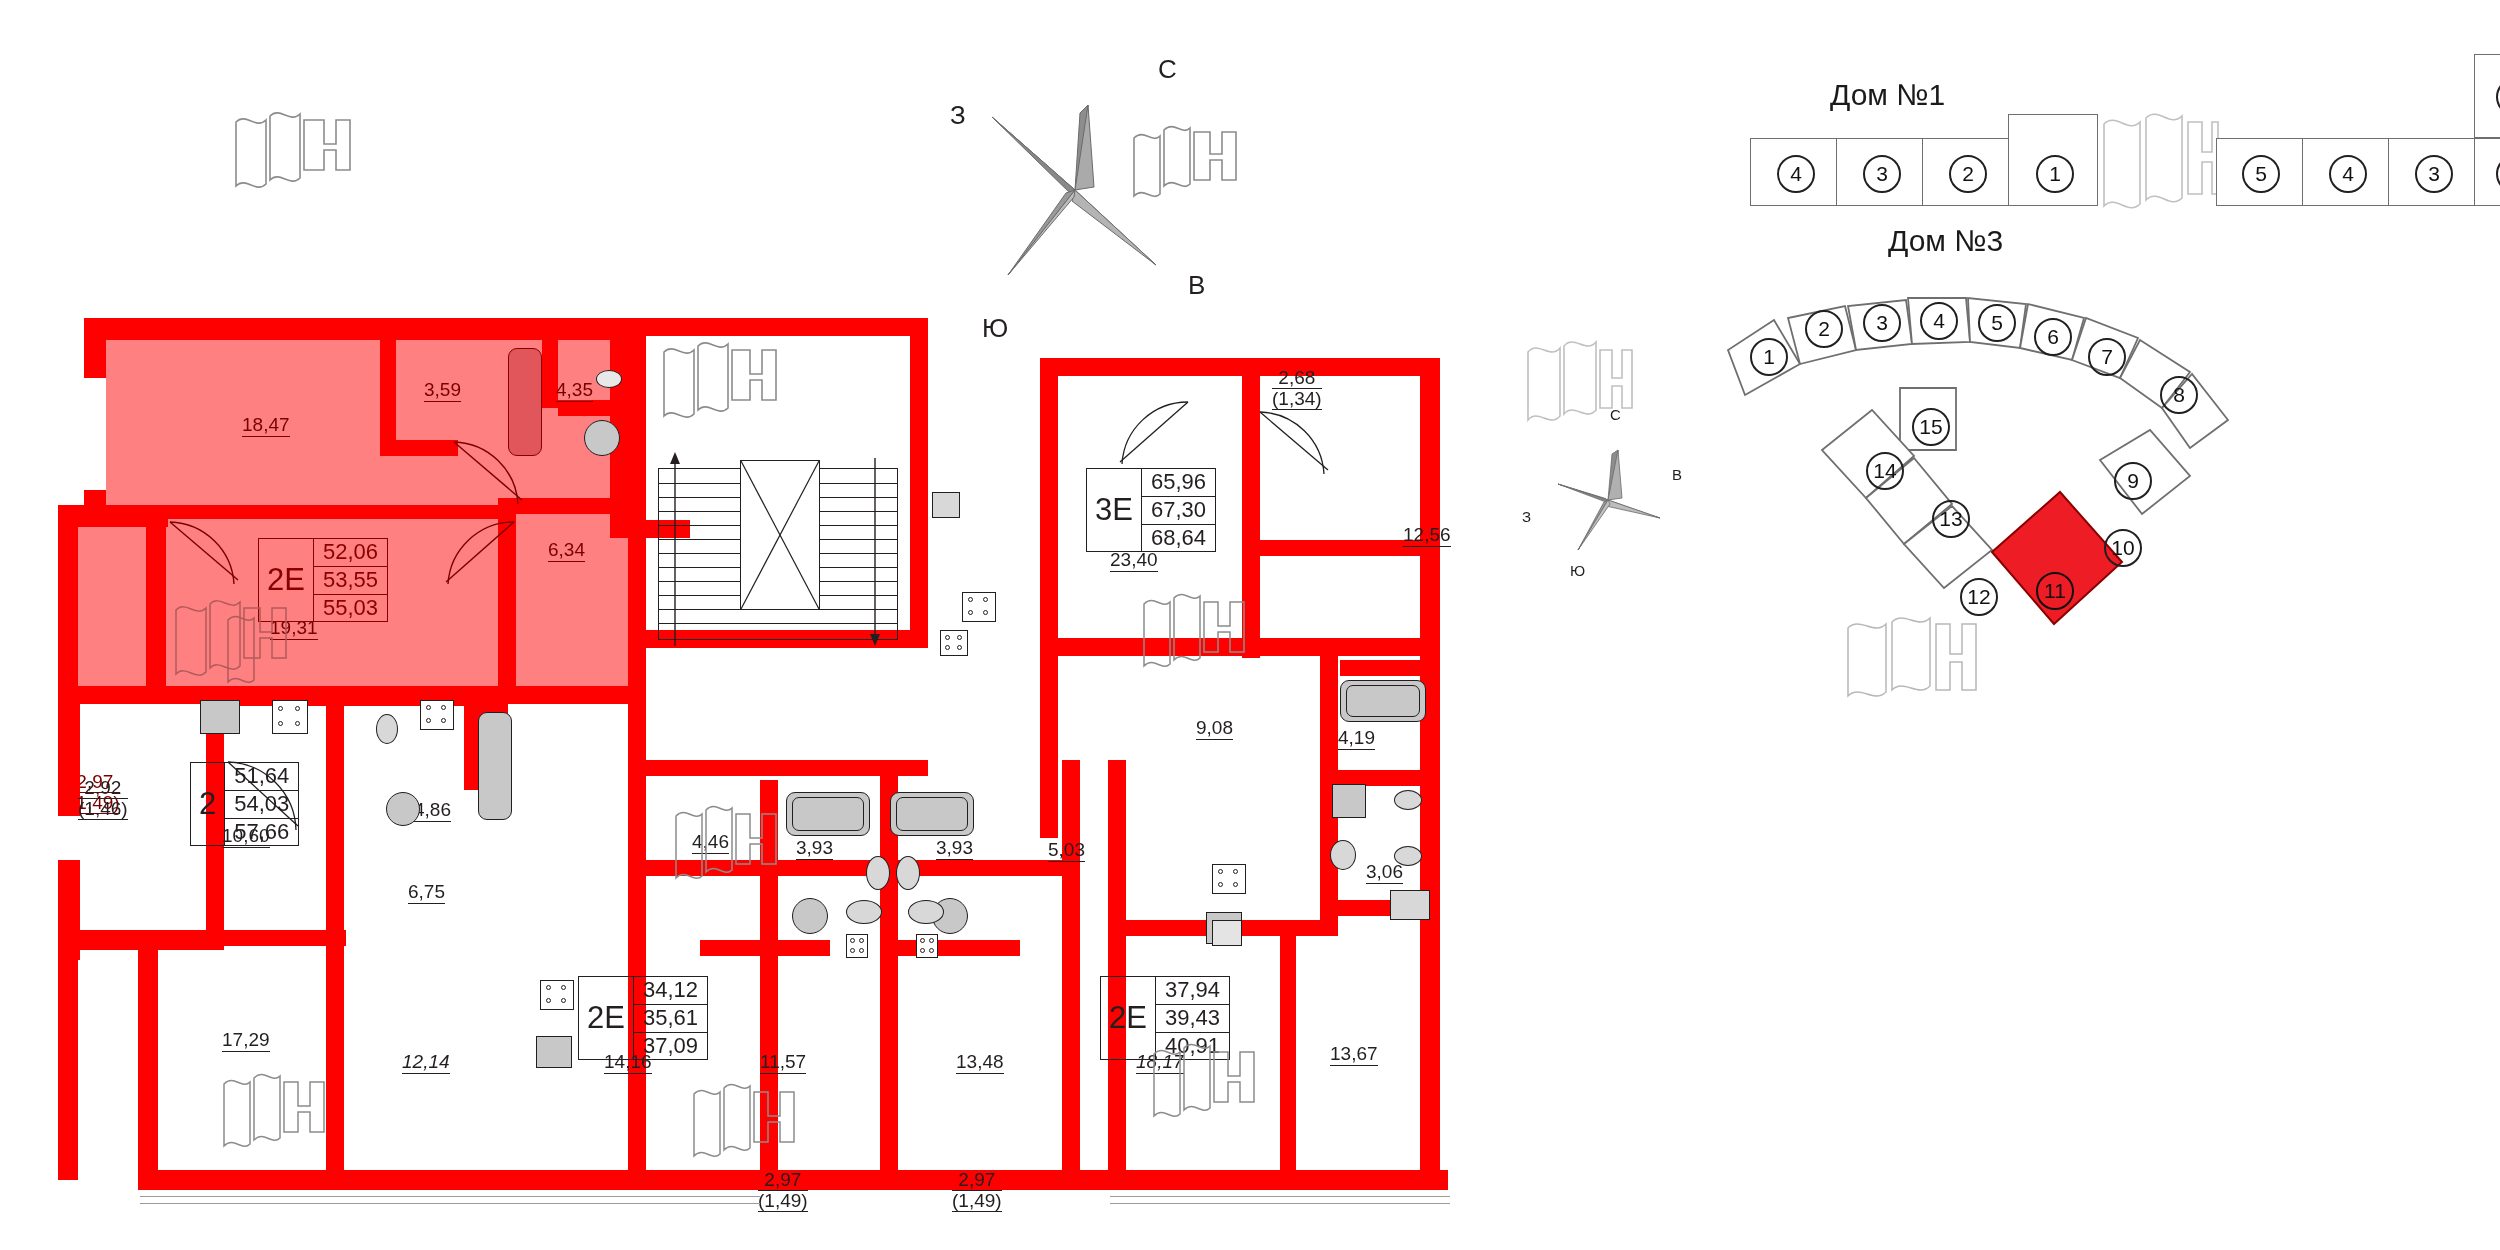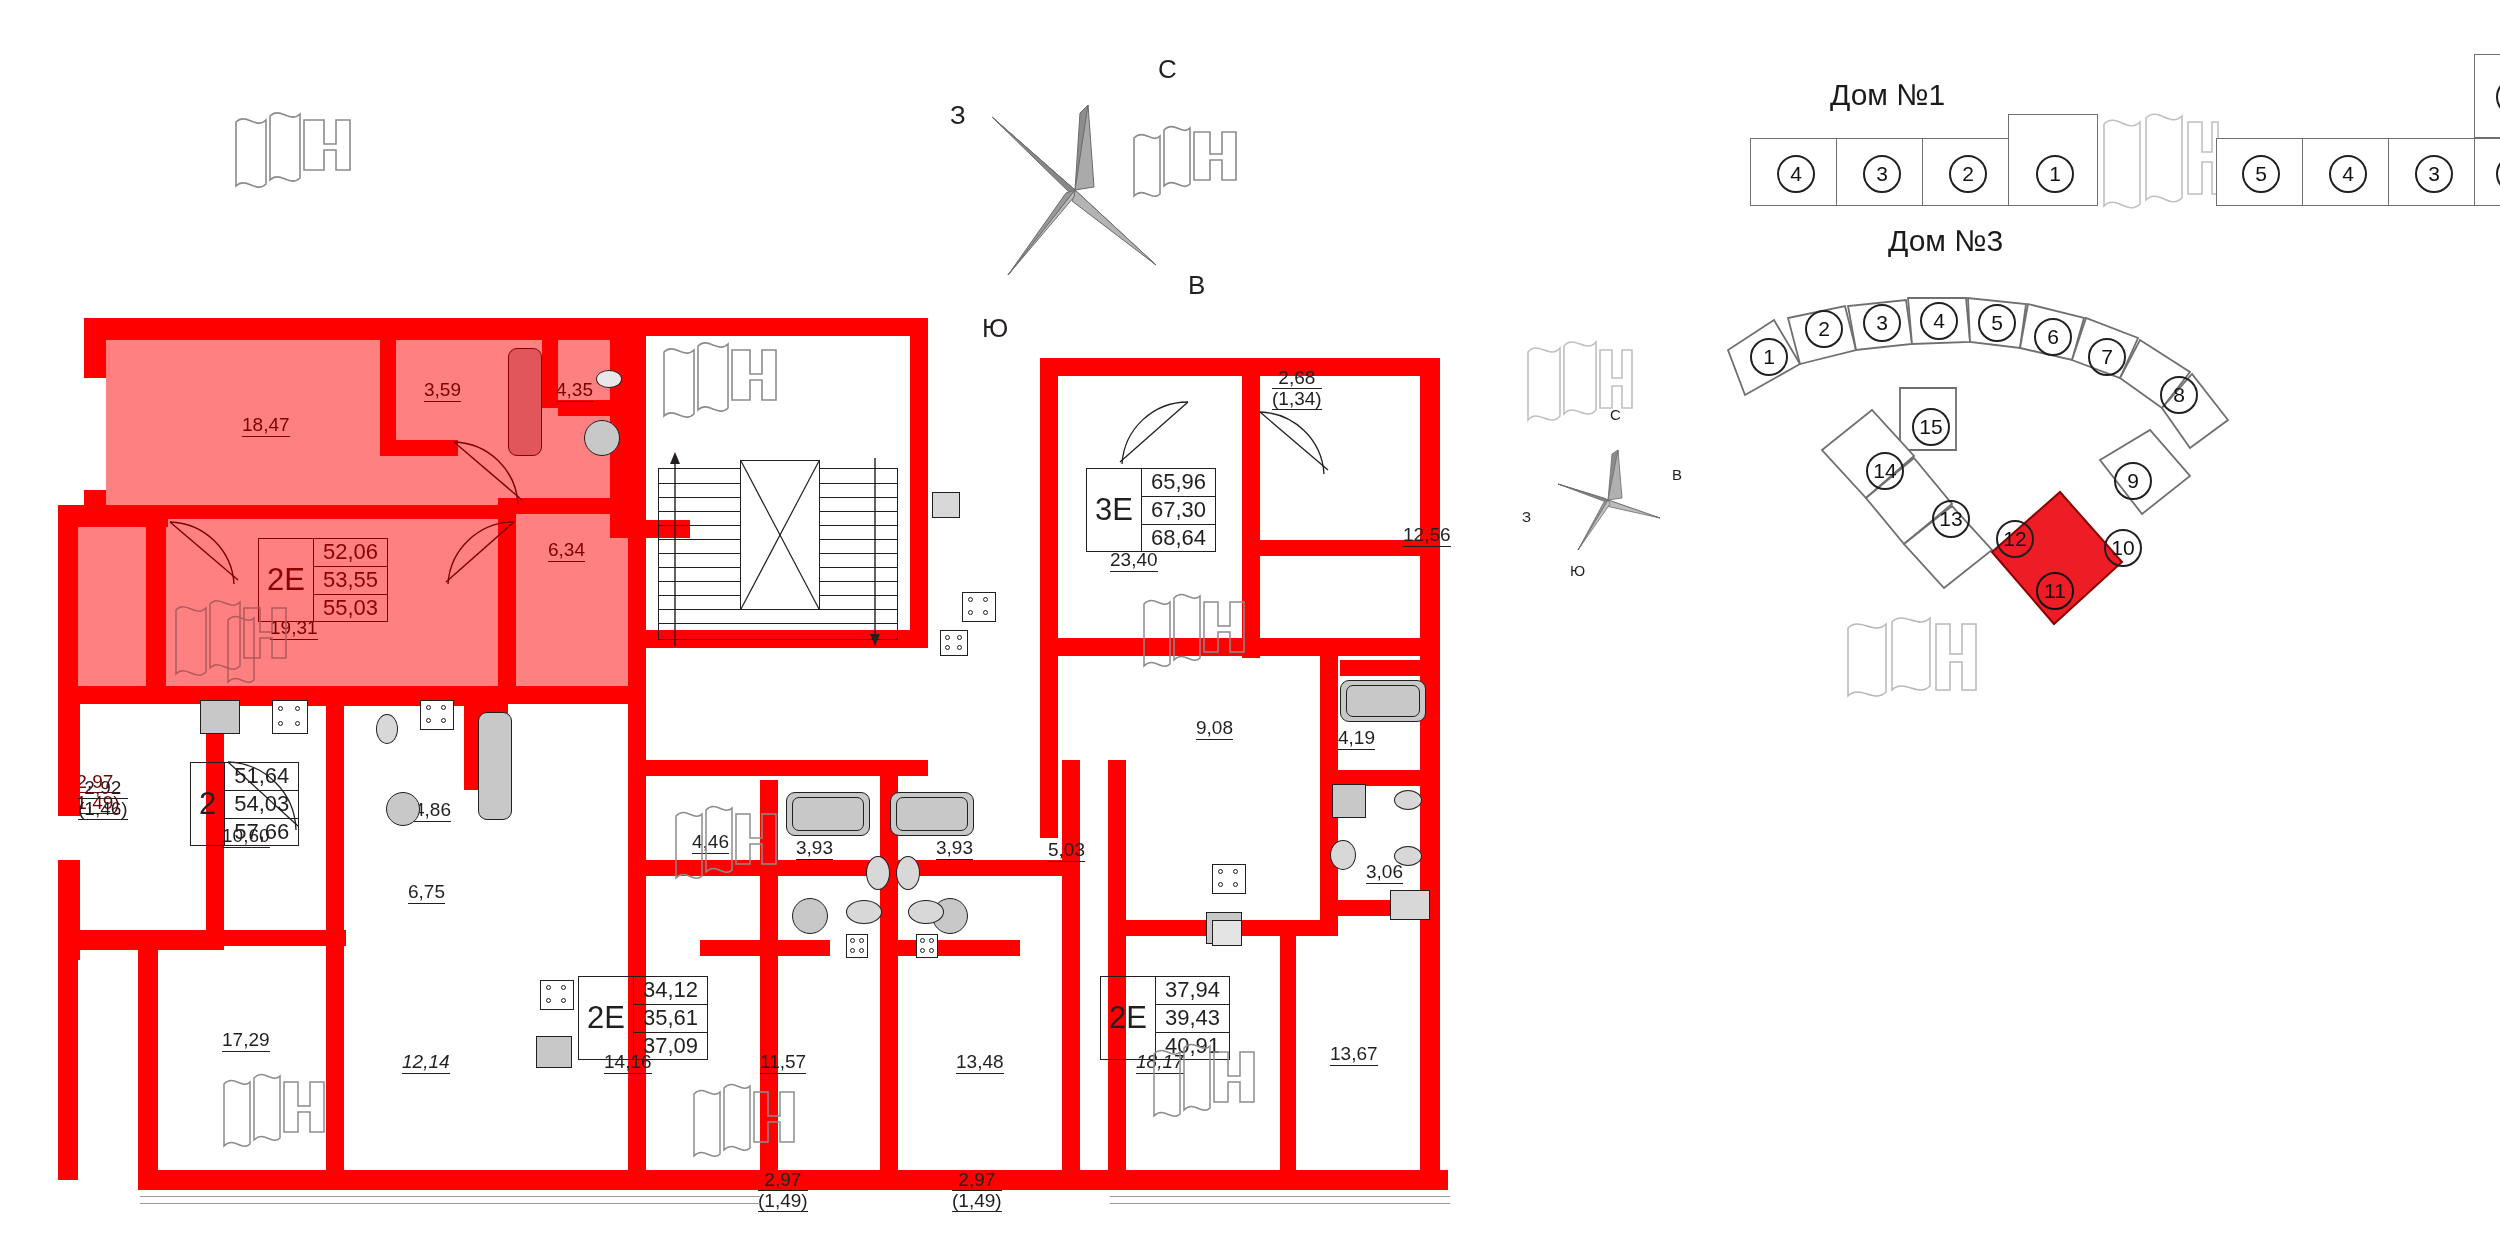--- a/index.html
+++ b/index.html
@@ -532,21 +532,21 @@
     <div class="secnum" style="left:305px;top:310px;">2</div>
     <div class="secnum" style="left:363px;top:304px;">3</div>
     <div class="secnum" style="left:420px;top:302px;">4</div>
     <div class="secnum" style="left:478px;top:304px;">5</div>
     <div class="secnum" style="left:534px;top:318px;">6</div>
     <div class="secnum" style="left:588px;top:338px;">7</div>
     <div class="secnum" style="left:660px;top:376px;">8</div>
     <div class="secnum" style="left:614px;top:462px;">9</div>
     <div class="secnum" style="left:604px;top:529px;">10</div>
     <div class="secnum on-red" style="left:536px;top:572px;background:#ee1c25;">11</div>
-    <div class="secnum" style="left:460px;top:520px;margin-left:36px;">12</div>
+    <div class="secnum" style="left:460px;top:578px;">12</div>
     <div class="secnum" style="left:432px;top:500px;">13</div>
     <div class="secnum" style="left:366px;top:452px;">14</div>
     <div class="secnum" style="left:412px;top:408px;">15</div>
 
     <div>
       <svg class="glz" style="left:48px;top:440px;width:120px;height:120px;">
         <g>
           <polygon points="60,60 64,14 70,10 66,56" fill="#8d8d8d" stroke="#6b6b6b" stroke-width=".8"></polygon>
           <polygon points="60,60 70,10 74,58" fill="#b0b0b0" stroke="#6b6b6b" stroke-width=".8"></polygon>
           <polygon points="60,60 112,78 62,64" fill="#8d8d8d" stroke="#6b6b6b" stroke-width=".8"></polygon>

